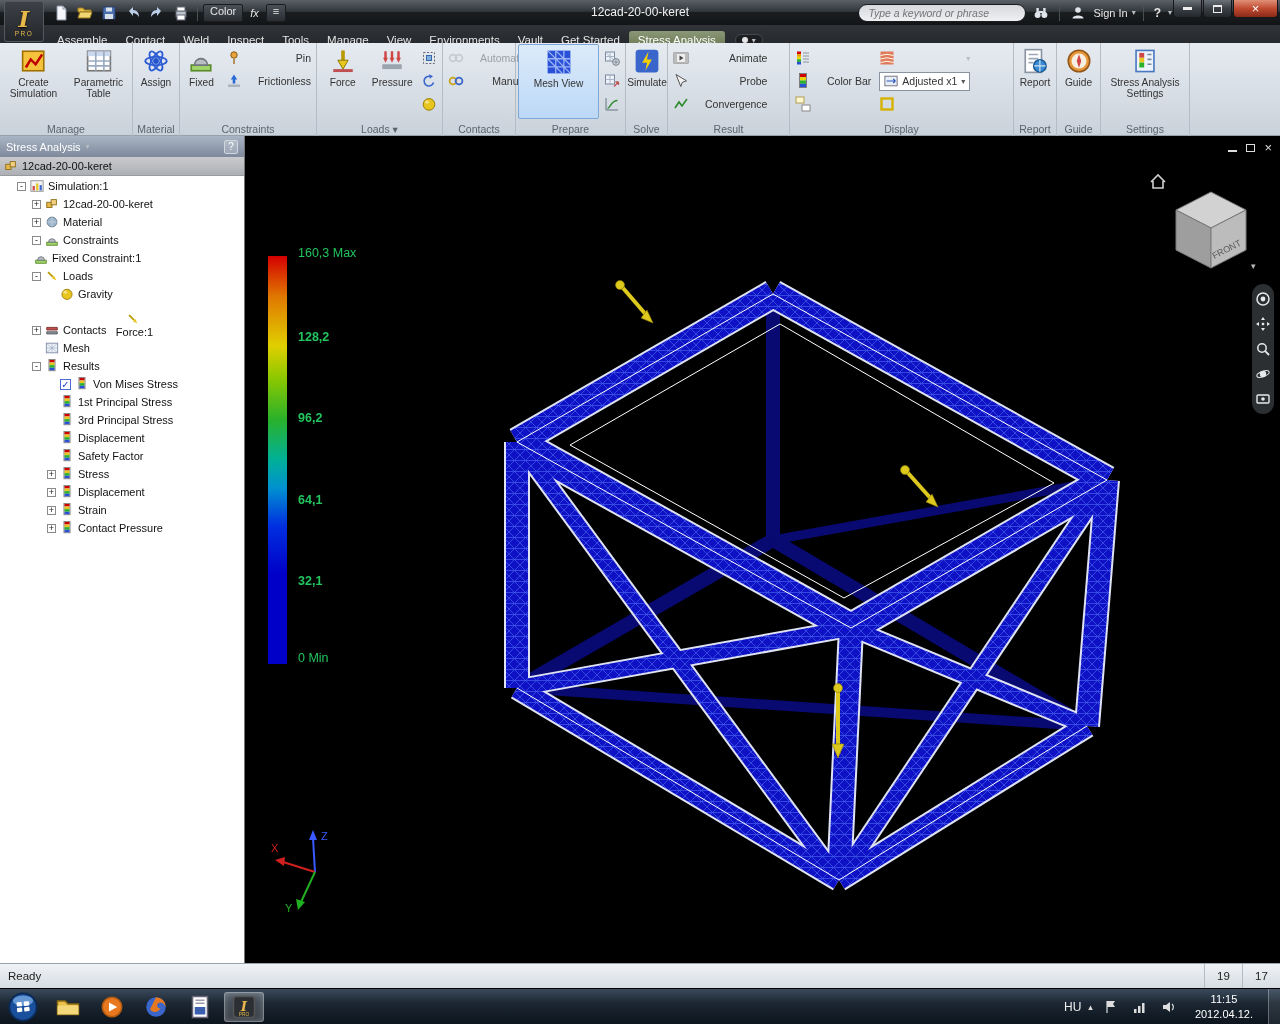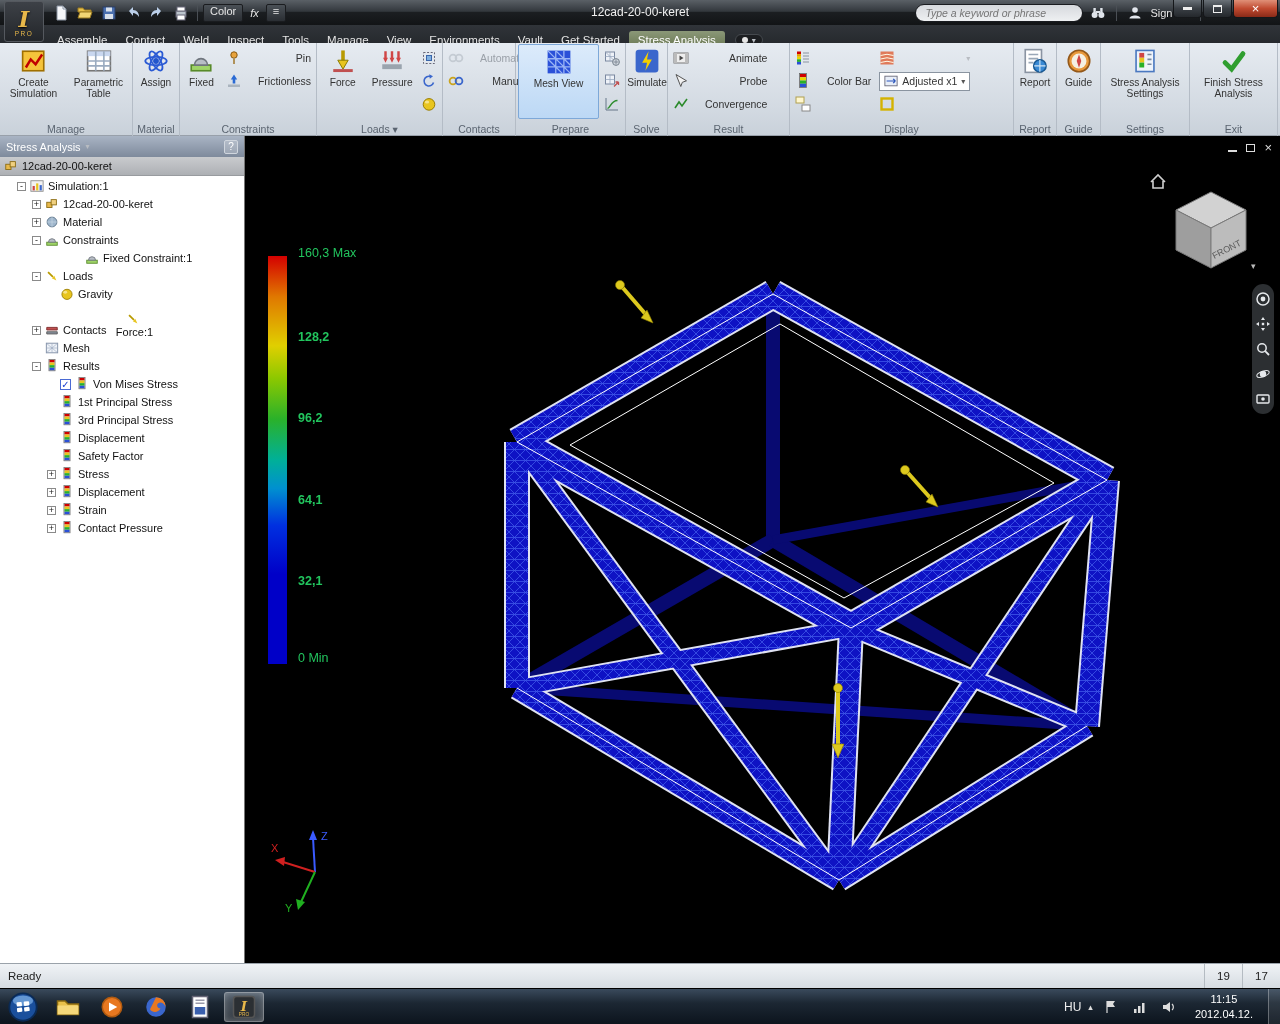--- a/index.html
+++ b/index.html
@@ -10,21 +10,21 @@
 .app-btn{position:absolute;left:4px;top:1px;width:40px;height:41px;z-index:6;display:flex;flex-direction:column;align-items:center;justify-content:center;background:linear-gradient(#3d4147,#23262a);border:1px solid #55595f;border-radius:3px;cursor:default;}
 .app-i{font-family:"DejaVu Serif",serif;font-style:italic;font-weight:bold;font-size:23px;line-height:23px;color:#e8b84a;text-shadow:0 1px 2px #000;}
 .app-pro{font-size:6.5px;color:#e8b84a;letter-spacing:1.5px;}
 .qat{display:flex;align-items:center;gap:2px;margin-left:50px;}
 .tb-icon{width:22px;height:20px;display:flex;align-items:center;justify-content:center;border-radius:2px;}
 .tb-sep{width:1px;height:16px;background:#000;border-right:1px solid #4a4f55;margin:0 3px;}
 .tb-combo{display:flex;align-items:flex-start;gap:22px;height:18px;padding:0 6px;background:linear-gradient(#4a5056,#2a2e33);border:1px solid #1a1c1f;border-radius:2px;font-size:11px;color:#e6e6e6;flex-direction:column;}
 .tb-combo .dd{font-size:8px;color:#b8bcc2;}
 .tb-fx{font-size:11px;font-style:italic;color:#e6e6e6;padding:0 5px;}
 .tb-title{position:absolute;left:50%;transform:translateX(-50%);top:5px;font-size:12px;color:#f0f0f0;white-space:nowrap;}
-.infocenter{margin-left:auto;display:flex;align-items:center;gap:4px;padding-right:51px;justify-content:flex-end;}
+.infocenter{margin-left:auto;display:flex;align-items:center;gap:4px;padding-right:108px;justify-content:flex-end;}
 .search{width:168px;height:18px;border-radius:9px;border:1px solid #1a1c20;background:linear-gradient(#d6d9dd,#eef0f2);font-size:10.5px;font-style:italic;color:#555;padding:0 9px;outline:none;}
 .signin{font-size:11px;color:#e6e6e6;}
 .dd{font-size:8px;color:#b8bcc2;}
 .help-q{font-size:12px;font-weight:bold;color:#e6e6e6;padding:0 3px;}
 .win-btns{position:absolute;right:2px;top:0;display:flex;}
 .win-btn{width:29px;height:18px;display:flex;align-items:center;justify-content:center;border:1px solid #15171a;border-top:none;background:linear-gradient(#6a7178,#3a3f45 50%,#24282c);border-radius:0 0 4px 4px;margin-left:1px;}
 .win-btn.close{width:45px;background:linear-gradient(#e09078,#c04a30 50%,#8a2a18);}
 .glyph-min{width:9px;height:3px;background:#eee;}
 .glyph-max{width:9px;height:8px;border:1px solid #eee;border-top:2px solid #eee;}
 .glyph-x{color:#fff;font-size:13px;line-height:13px;}
@@ -567,33 +567,20 @@
                   <rect x="4.5" y="6" width="3" height="3" fill="#e8c51f"></rect>
                   <rect x="4.5" y="9" width="3" height="3" fill="#2ab12a"></rect>
                   <path d="M9.5 4 H12 M9.5 7 H12 M9.5 10 H12" stroke="#7a8aa0"></path>
                 </svg>
               </span>
               <div class="rb-big-label">Stress Analysis Settings</div>
             </div>
           </div>
           <div class="rb-label">Settings</div>
         </div>
-        <div class="rb-panel" style="width: 88px;">
-          <div class="rb-body">
-            <div class="rb-big">
-              <span class="ic">
-                <svg width="26" height="26" viewBox="0 0 16 16">
-                  <path d="M2.5 9 L6.5 13 L13.5 3.5" stroke="#2f9e2f" stroke-width="3" fill="none" stroke-linecap="round"></path>
-                </svg>
-              </span>
-              <div class="rb-big-label">Finish Stress Analysis</div>
-            </div>
-          </div>
-          <div class="rb-label">Exit</div>
-        </div>
       </div>
   </div>
 
   <div class="main">
 
     <aside class="browser">
       <div class="browser-header">
         <span>Stress Analysis</span>
         <span class="dd">▾</span>
         <span class="bhelp">?</span>
@@ -643,21 +630,21 @@
           <div class="tree-row" style="padding-left: 32px;">
             <span class="exp">-</span>
             <span class="ic">
               <svg width="14" height="14" viewBox="0 0 16 16">
                 <rect x="2" y="10.5" width="12" height="3.5" fill="#9fd468" stroke="#588a2a"></rect>
                 <path d="M4 10.5 A4 4 0 0 1 12 10.5 Z" fill="#b8bec6" stroke="#70767e"></path>
               </svg>
             </span>
             <span>Constraints</span>
           </div>
-          <div class="tree-row" style="padding-left: 72px;">
+          <div class="tree-row" style="padding-left: 21px;">
             <span class="exp hidden"></span>
             <span class="ic">
               <svg width="14" height="14" viewBox="0 0 16 16">
                 <rect x="2" y="10.5" width="12" height="3.5" fill="#9fd468" stroke="#588a2a"></rect>
                 <path d="M4 10.5 A4 4 0 0 1 12 10.5 Z" fill="#b8bec6" stroke="#70767e"></path>
               </svg>
             </span>
             <span>Fixed Constraint:1</span>
           </div>
           <div class="tree-row" style="padding-left: 32px;">

